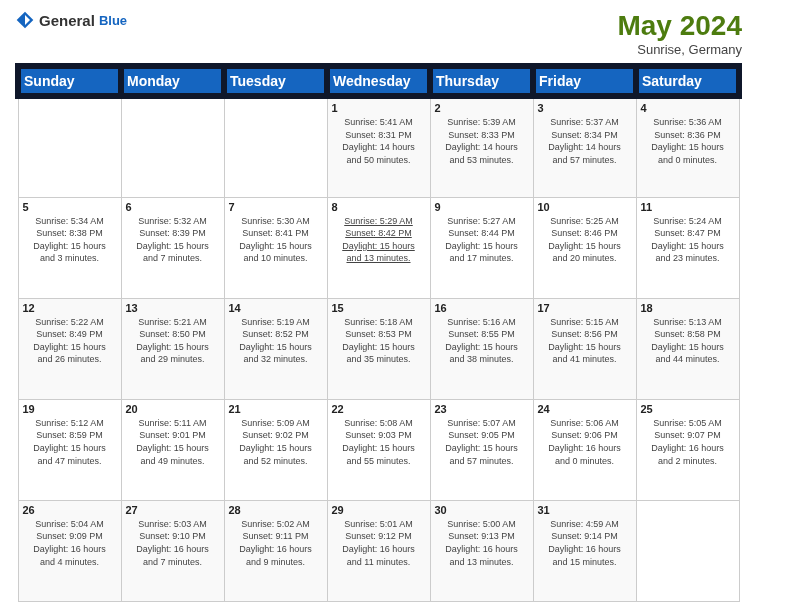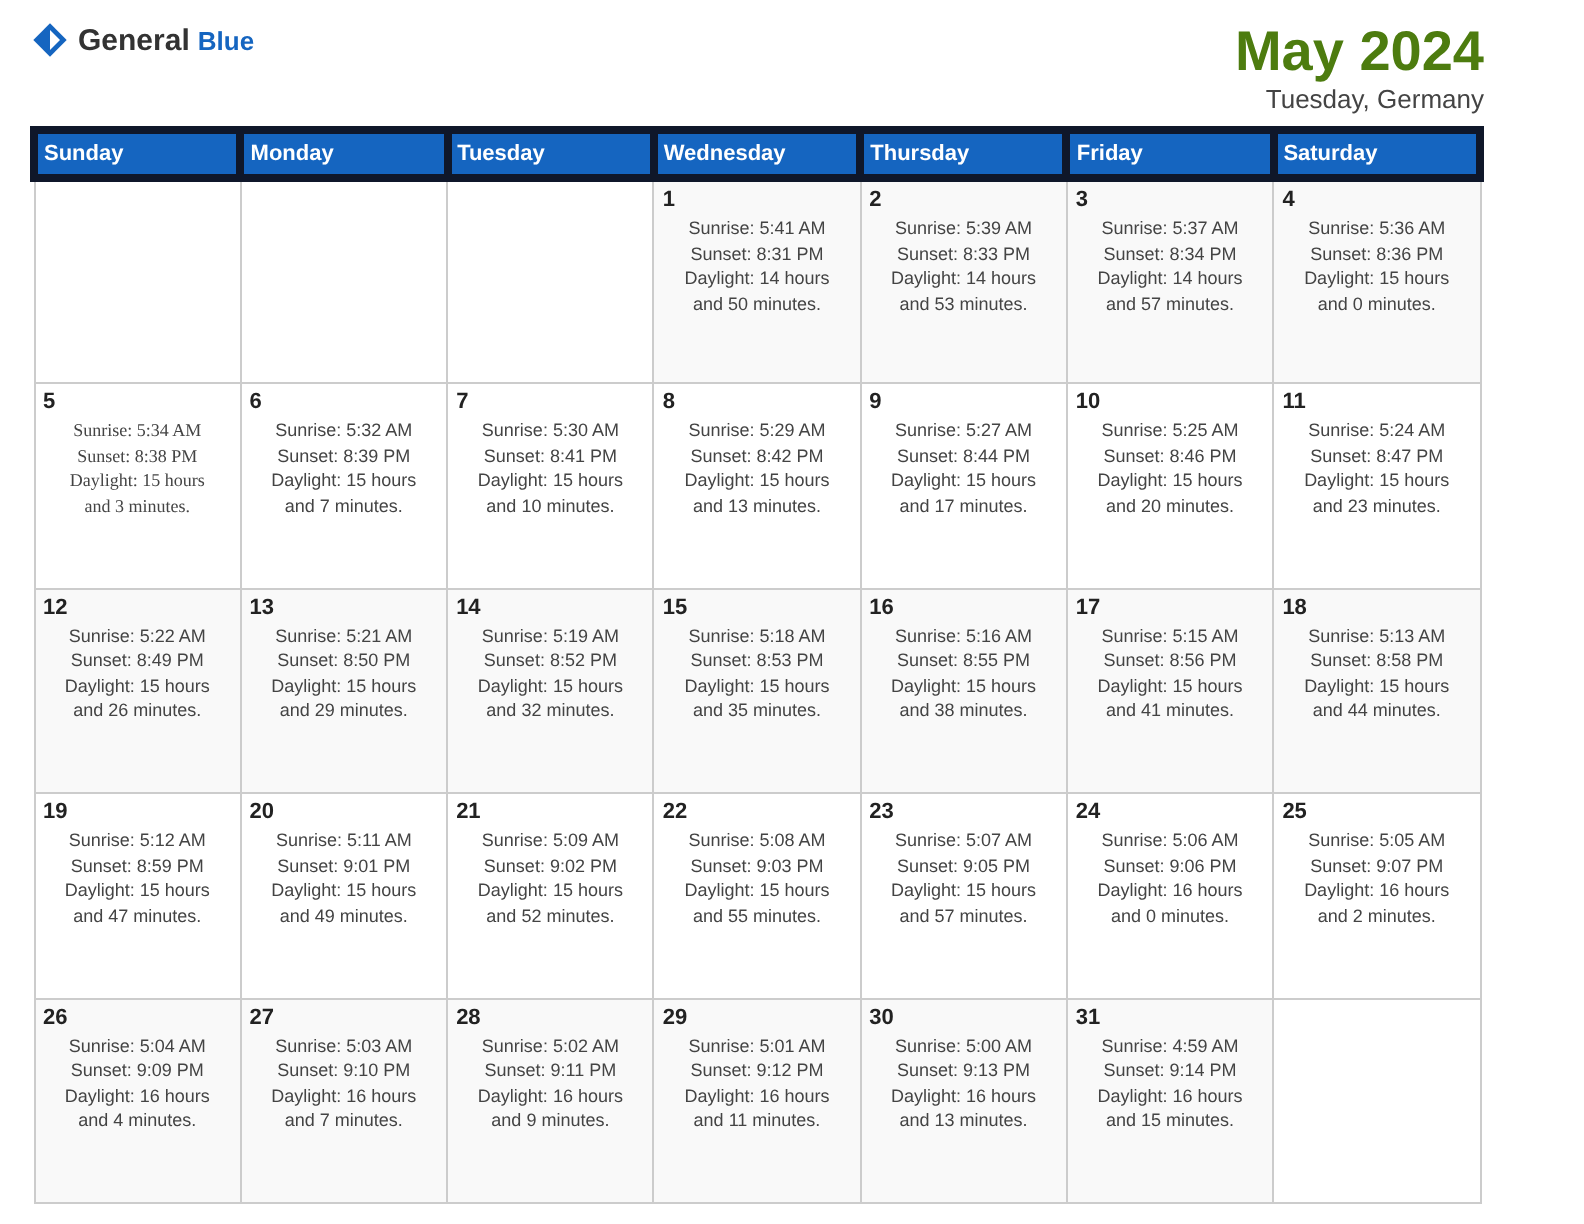--- a/index.html
+++ b/index.html
@@ -61,25 +61,25 @@
     }
     .cal-table {
       width: 100%;
       border-collapse: collapse;
       flex: 1;
       table-layout: fixed;
     }
     .cal-table th {
       background: #1565c0;
       color: #fff;
-      font-size: 11px;
+      font-size: 14px;
       font-weight: bold;
       padding: 4px 3px;
       text-align: left;
-      border: 4px solid #0f172a;
+      border: 6px solid #0f172a;
     }
     .cal-table td {
       border: 1px solid #ccc;
       vertical-align: top;
       padding: 3px 4px;
       font-size: 9.5px;
       color: #333;
       background: #fff;
       height: 88px;
     }
@@ -114,21 +114,21 @@
     <div class="logo">
       <svg class="logo-icon" viewBox="0 0 24 24">
         <polygon points="12,2 22,12 12,22 2,12" fill="#1565c0"></polygon>
         <polygon points="12,6 18,12 12,18" fill="#fff"></polygon>
       </svg>
       <span class="logo-text-general">General</span>
       <span class="logo-text-blue">Blue</span>
     </div>
     <div class="title-block">
       <div class="month-title">May 2024</div>
-      <div class="location">Tuesday, Germany</div>
+      <div class="location">Sunrise, Germany</div>
     </div>
   </div>
 
   <div class="calendar">
     <table class="cal-table">
       <thead>
         <tr id="weekday-header">
             <th>Sunday</th>
             <th>Monday</th>
             <th>Tuesday</th>
@@ -168,42 +168,42 @@
               <span class="day-num">4</span>
               <div class="day-info" style="white-space: pre-line;">Sunrise: 5:36 AM
 Sunset: 8:36 PM
 Daylight: 15 hours
 and 0 minutes.</div>
             </td>
           </tr>
           <tr>
             <td>
               <span class="day-num">5</span>
-              <div class="day-info" style="white-space: pre-line; font-family: Liberation Serif, serif;">Sunrise: 5:34 AM
+              <div class="day-info" style="white-space: pre-line;">Sunrise: 5:34 AM
 Sunset: 8:38 PM
 Daylight: 15 hours
 and 3 minutes.</div>
             </td>
             <td>
               <span class="day-num">6</span>
               <div class="day-info" style="white-space: pre-line;">Sunrise: 5:32 AM
 Sunset: 8:39 PM
 Daylight: 15 hours
 and 7 minutes.</div>
             </td>
             <td>
               <span class="day-num">7</span>
               <div class="day-info" style="white-space: pre-line;">Sunrise: 5:30 AM
 Sunset: 8:41 PM
 Daylight: 15 hours
 and 10 minutes.</div>
             </td>
             <td>
               <span class="day-num">8</span>
-              <div class="day-info" style="white-space: pre-line;">Sunrise: 5:29 AM
+              <div class="day-info" style="white-space: pre-line; text-decoration: underline;">Sunrise: 5:29 AM
 Sunset: 8:42 PM
 Daylight: 15 hours
 and 13 minutes.</div>
             </td>
             <td>
               <span class="day-num">9</span>
               <div class="day-info" style="white-space: pre-line;">Sunrise: 5:27 AM
 Sunset: 8:44 PM
 Daylight: 15 hours
 and 17 minutes.</div>

